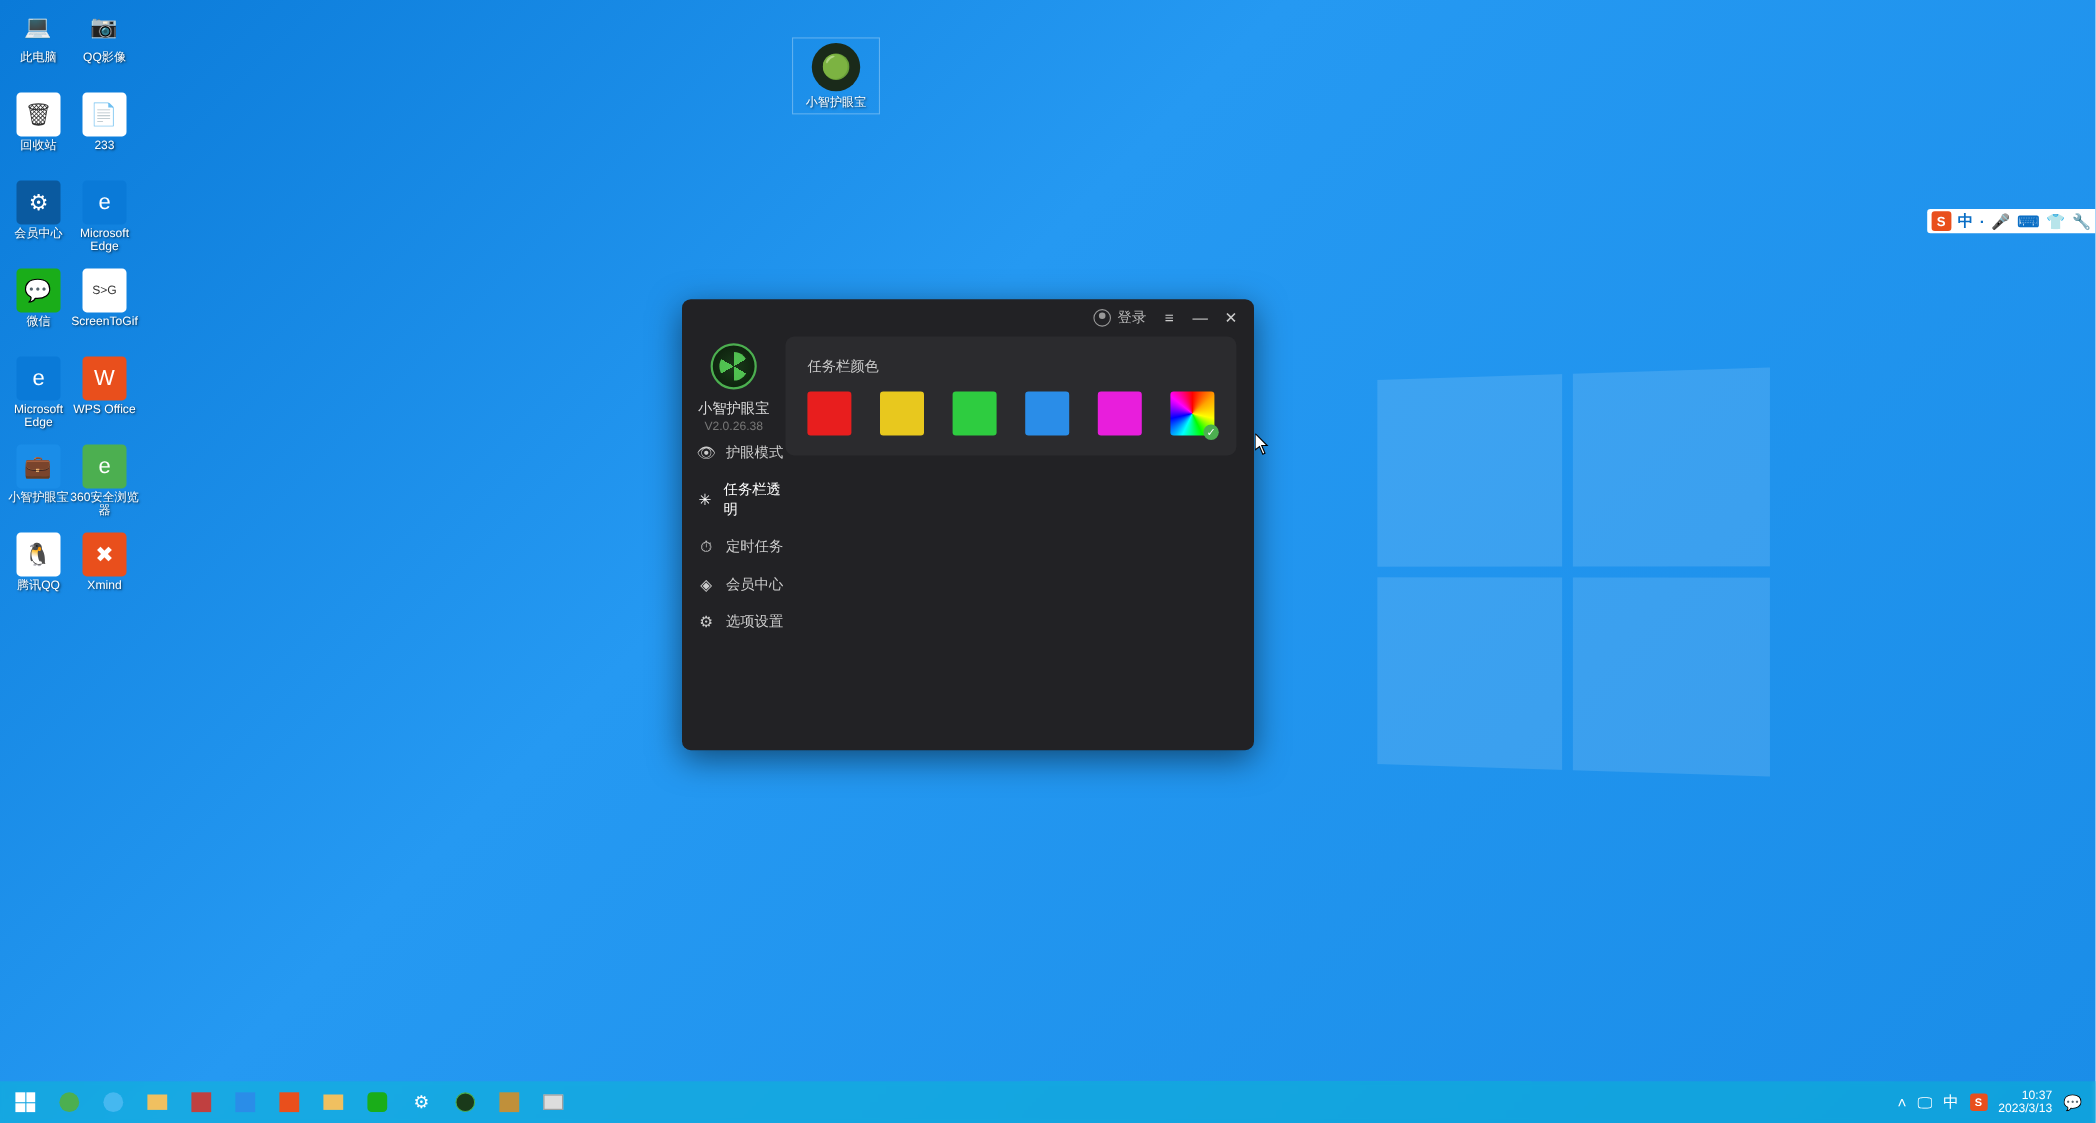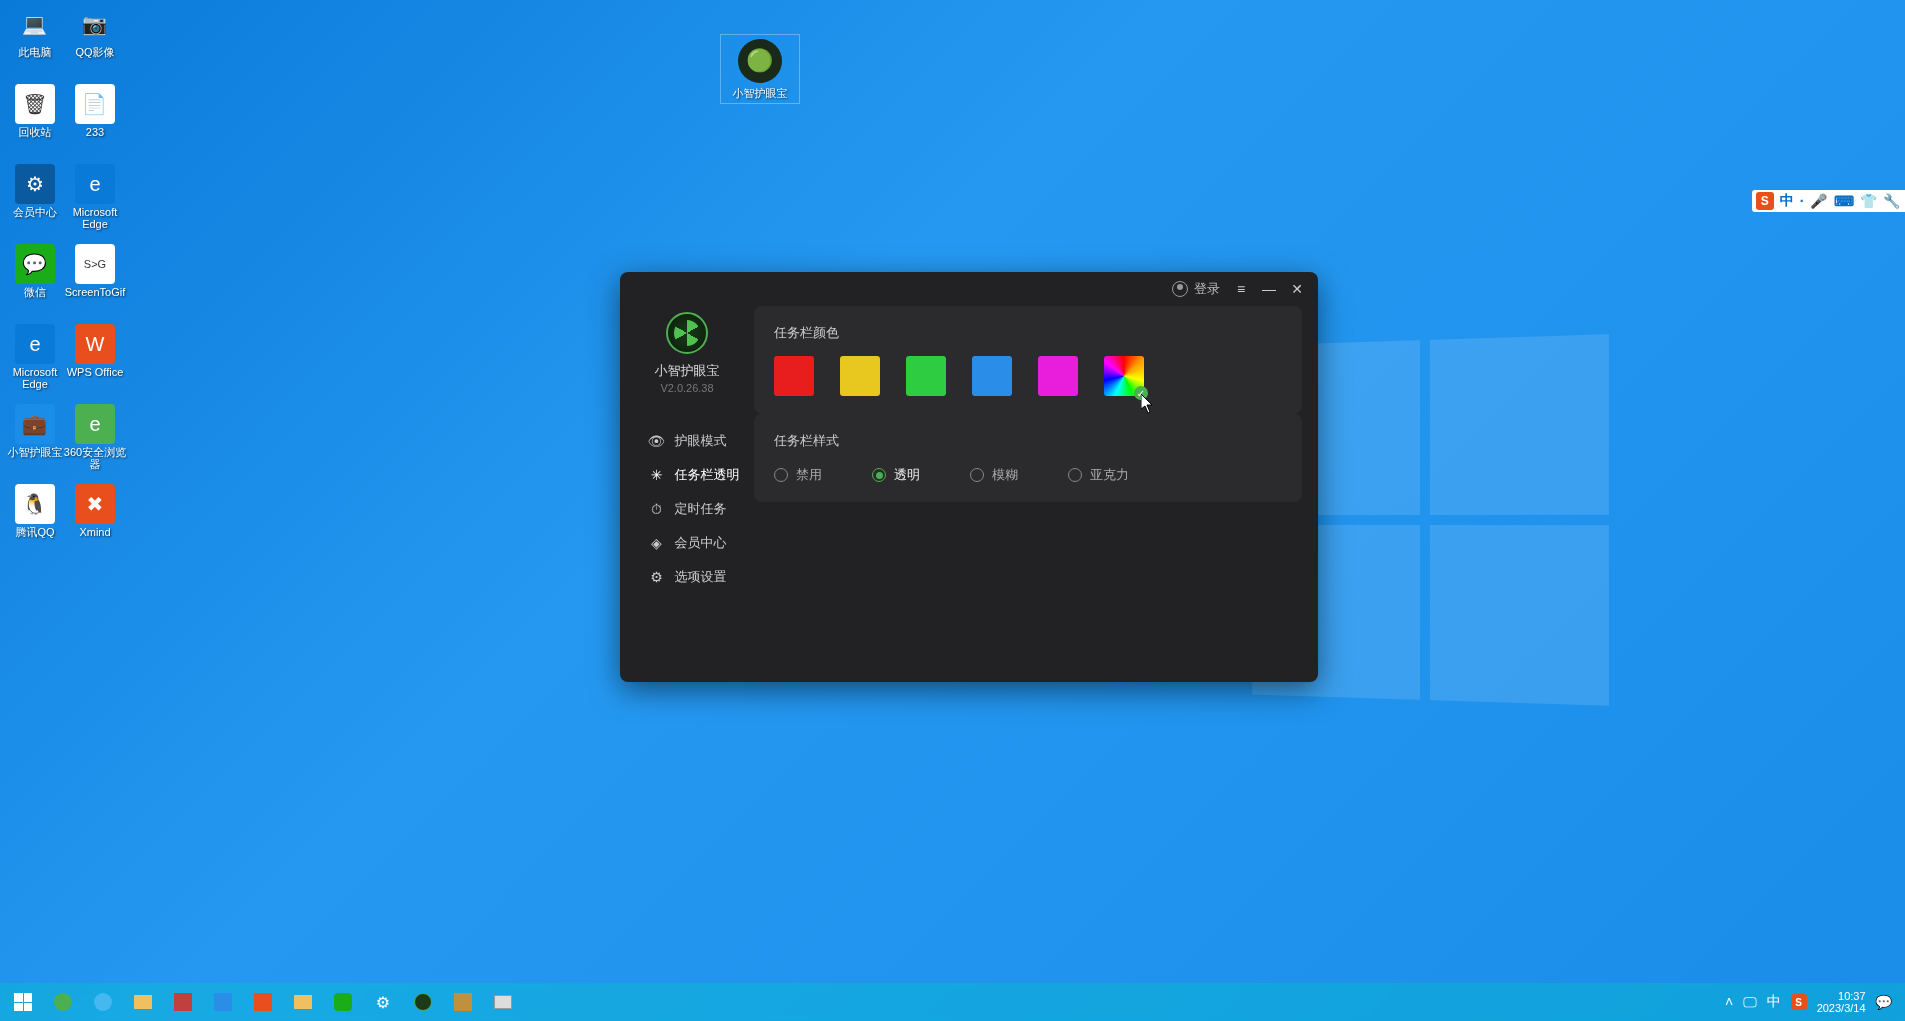--- a/index.html
+++ b/index.html
@@ -91,21 +91,21 @@
   }
   .ime-bar .ime-logo { width:18px;height:18px;background:#e94f1c;border-radius:3px;color:#fff;display:flex;align-items:center;justify-content:center;font-size:12px;font-weight:bold;}
   .ime-bar span{color:#0a6ec5;font-weight:bold;}
   .ime-bar .ime-icon{color:#0a6ec5;font-size:14px;}
 
   
   .app-window {
     position: absolute;
     left: 620px;
     top: 272px;
-    width: 698px;
+    width: 520px;
     height: 410px;
     background: #222225;
     border-radius: 8px;
     box-shadow: 0 8px 30px rgba(0,0,0,0.5);
     display: flex;
     flex-direction: column;
   }
   .titlebar {
     height: 34px;
     display:flex;
@@ -139,21 +139,21 @@
     margin-bottom:8px;
   }
   .app-logo::before{
     content:"";
     position:absolute;inset:6px;
     border-radius:50%;
     background: conic-gradient(#6aff6a 0 60deg, transparent 60deg 120deg, #6aff6a 120deg 180deg, transparent 180deg 240deg, #6aff6a 240deg 300deg, transparent 300deg 360deg);
     opacity:.7;
   }
   .app-name { color:#ddd; font-size:13px; margin-bottom:2px;}
-  .app-ver  { color:#777; font-size:11px; margin-bottom:30px;}
+  .app-ver  { color:#777; font-size:11px; margin-bottom:0;}
   .nav-item {
     width:100%;
     padding:8px 0 8px 14px;
     display:flex;
     align-items:center;
     gap:10px;
     color:#ccc;
     font-size:13px;
     cursor:pointer;
   }
@@ -368,41 +368,20 @@
             <div class="swatch" style="background: rgb(232, 30, 30);"></div>
             <div class="swatch" style="background: rgb(232, 200, 30);"></div>
             <div class="swatch" style="background: rgb(46, 204, 64);"></div>
             <div class="swatch" style="background: rgb(42, 141, 232);"></div>
             <div class="swatch" style="background: rgb(232, 30, 220);"></div>
             <div class="swatch rainbow">
               <span class="check">✓</span>
             </div>
           </div>
       </div>
-      <div class="card">
-        <div class="card-title">任务栏样式</div>
-        <div class="radio-row" id="radios">
-            <div class="radio">
-              <span class="dot"></span>
-              <span>禁用</span>
-            </div>
-            <div class="radio checked">
-              <span class="dot"></span>
-              <span>透明</span>
-            </div>
-            <div class="radio">
-              <span class="dot"></span>
-              <span>模糊</span>
-            </div>
-            <div class="radio">
-              <span class="dot"></span>
-              <span>亚克力</span>
-            </div>
-          </div>
-      </div>
     </div>
   </div>
 </div>
 
 <div class="cursor">
   <svg width="14" height="20" viewBox="0 0 14 20">
     <path d="M0 0 L0 15 L4 12 L7 19 L9 18 L6 11 L11 11 Z" fill="#fff" stroke="#000" stroke-width="1"></path>
   </svg>
 </div>
 
@@ -451,17 +430,17 @@
         <span style="width:18px;height:14px;background:#ddd;border:1px solid #999;display:inline-block"></span>
       </div>
   </div>
   <div class="tb-right">
     <span class="tray-icon">˄</span>
     <span class="tray-icon">🖵</span>
     <span class="tray-icon">中</span>
     <span class="tray-icon" style="width:16px;height:16px;background:#e94f1c;border-radius:3px;display:inline-flex;align-items:center;justify-content:center;font-size:10px;font-weight:bold;">S</span>
     <div class="tb-time">
       <span>10:37</span>
-      <span>2023/3/14</span>
+      <span>2023/3/13</span>
     </div>
     <span class="tray-icon">💬</span>
   </div>
 </div>
 
 </body></html>

